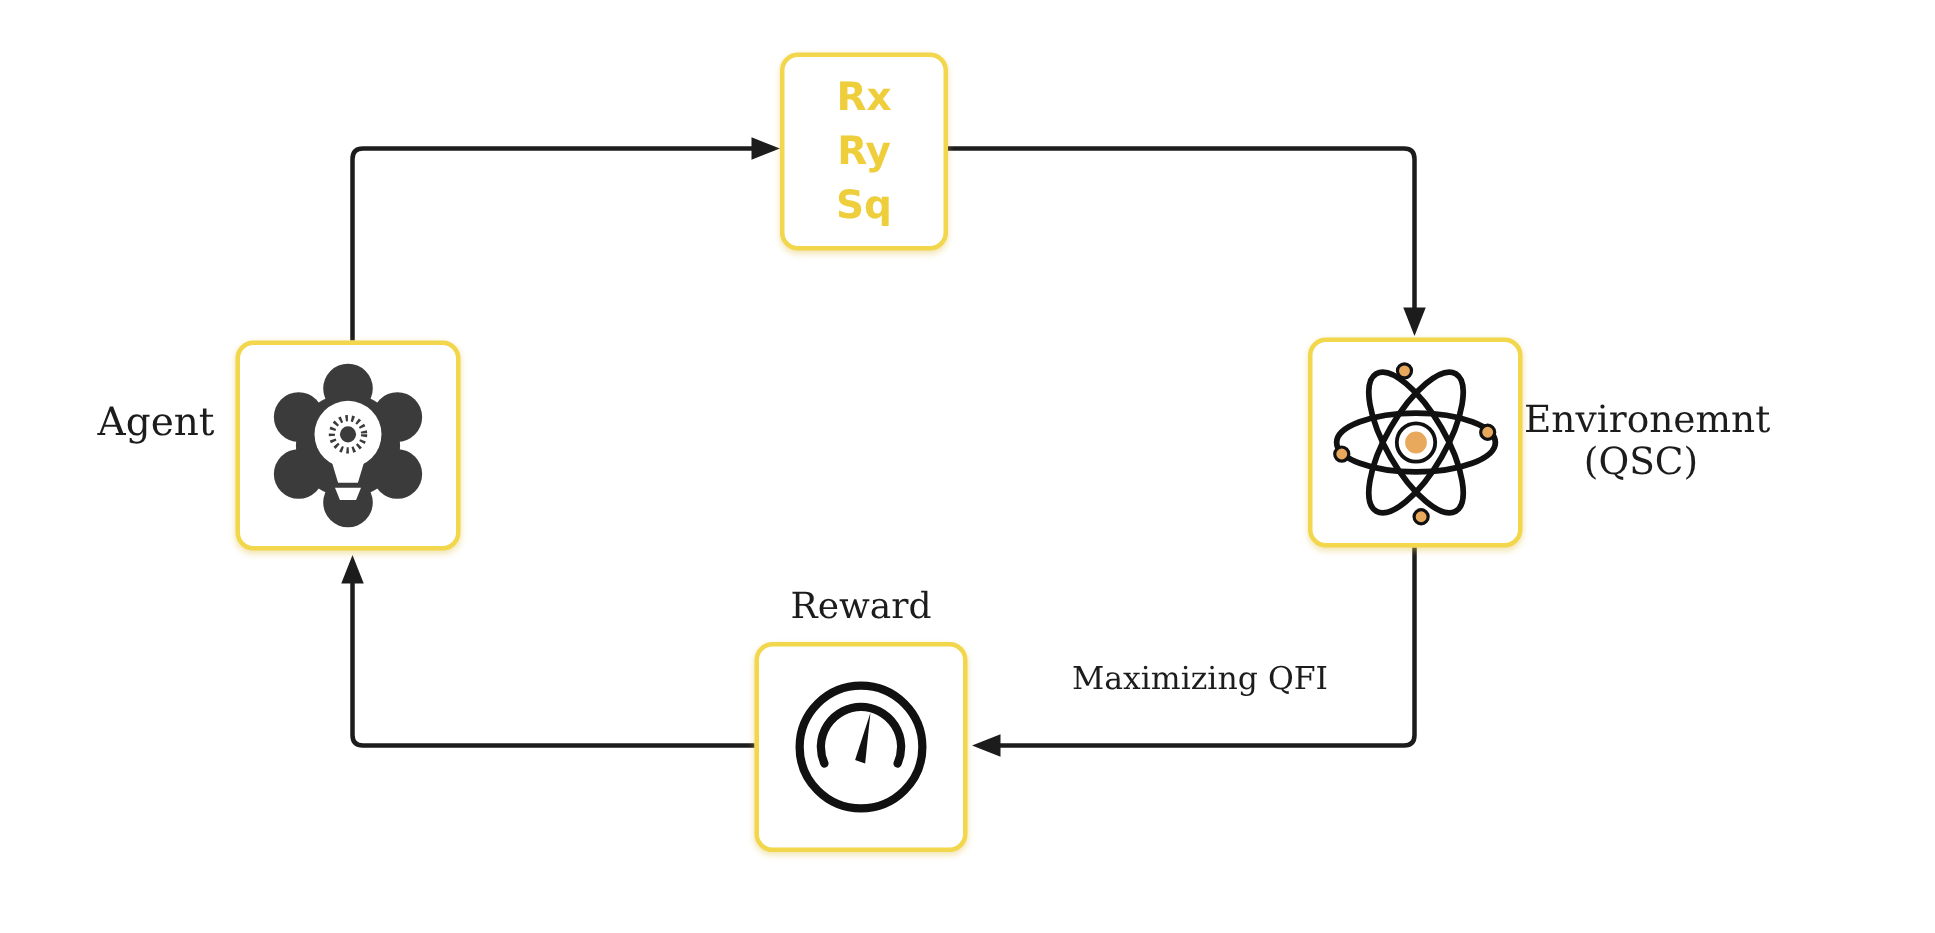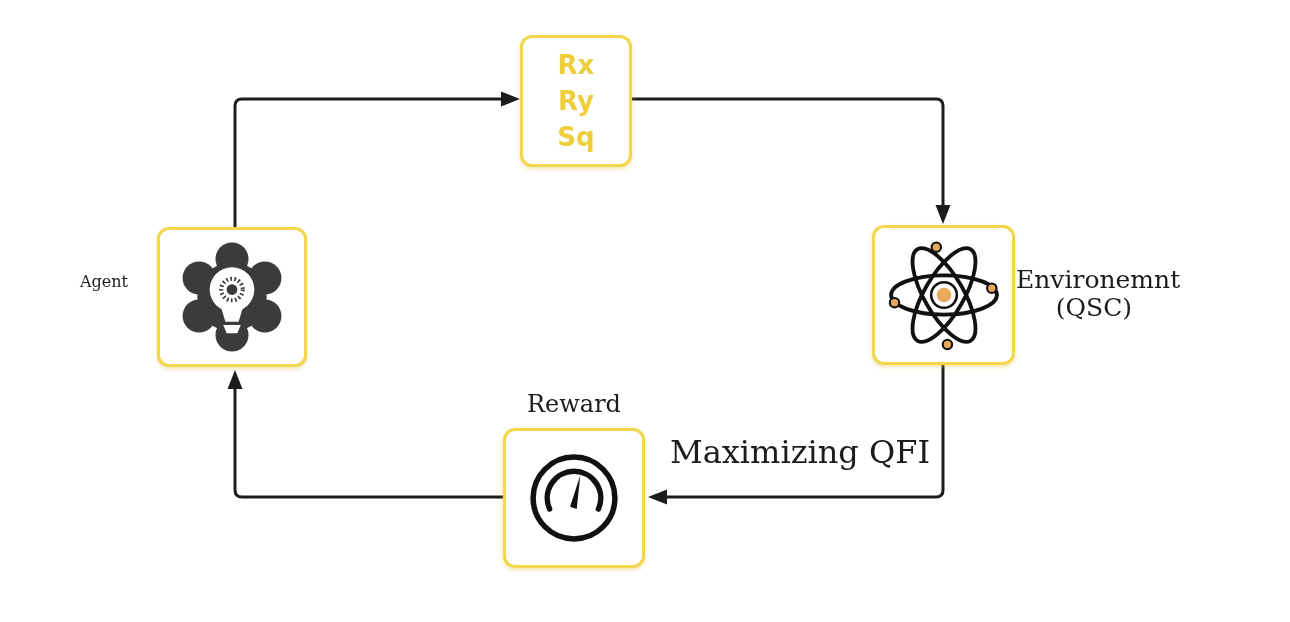--- a/index.html
+++ b/index.html
@@ -40,26 +40,26 @@
     color: #EFCE3C;
     text-align: center;
   }
   .caption {
     position: absolute;
     color: #1c1c1c;
     text-align: center;
     line-height: 28px;
   }
   .cap-actions { left: 516px; top: 176px; width: 120px; font-size: 25px; }
-  .cap-agent   { left: 29px;  top: 268px; width: 150px; font-size: 16px; }
+  .cap-agent   { left: 29px;  top: 268px; width: 150px; font-size: 26px; }
   .cap-env     { left: 1016px; top: 266px; width: 156px; font-size: 25px; }
   .cap-reward  { left: 514px; top: 390px; width: 120px; font-size: 24px; }
   .cap-maximizing {
     left: 655px; top: 438px; width: 290px;
-    font-size: 32px;
+    font-size: 21px;
   }
   .node-icon { display: block; }
 </style>
 </head>
 <body>
 
 <div class="canvas">
 
   <svg class="arrow-layer" viewBox="0 0 1290 622" xmlns="http://www.w3.org/2000/svg">
     <g stroke="#1C1C1C" stroke-width="3" fill="none">

